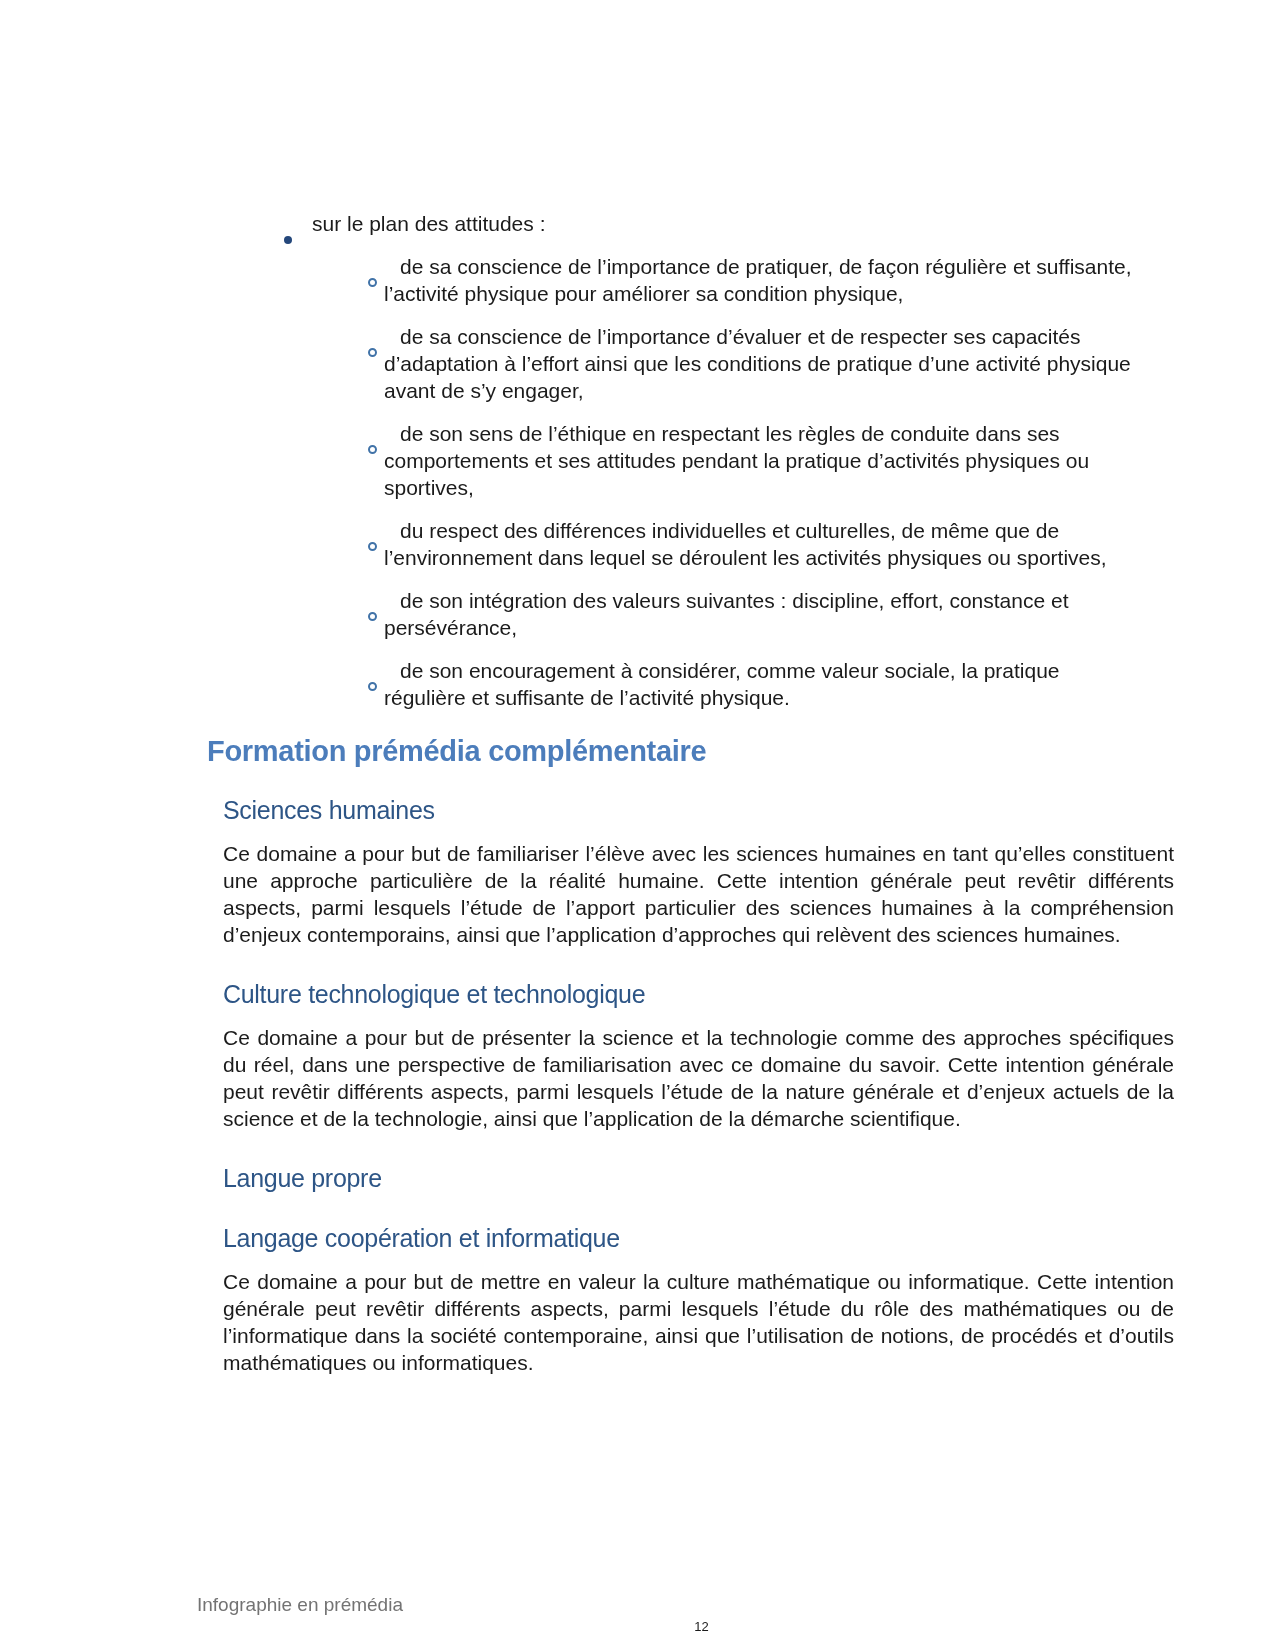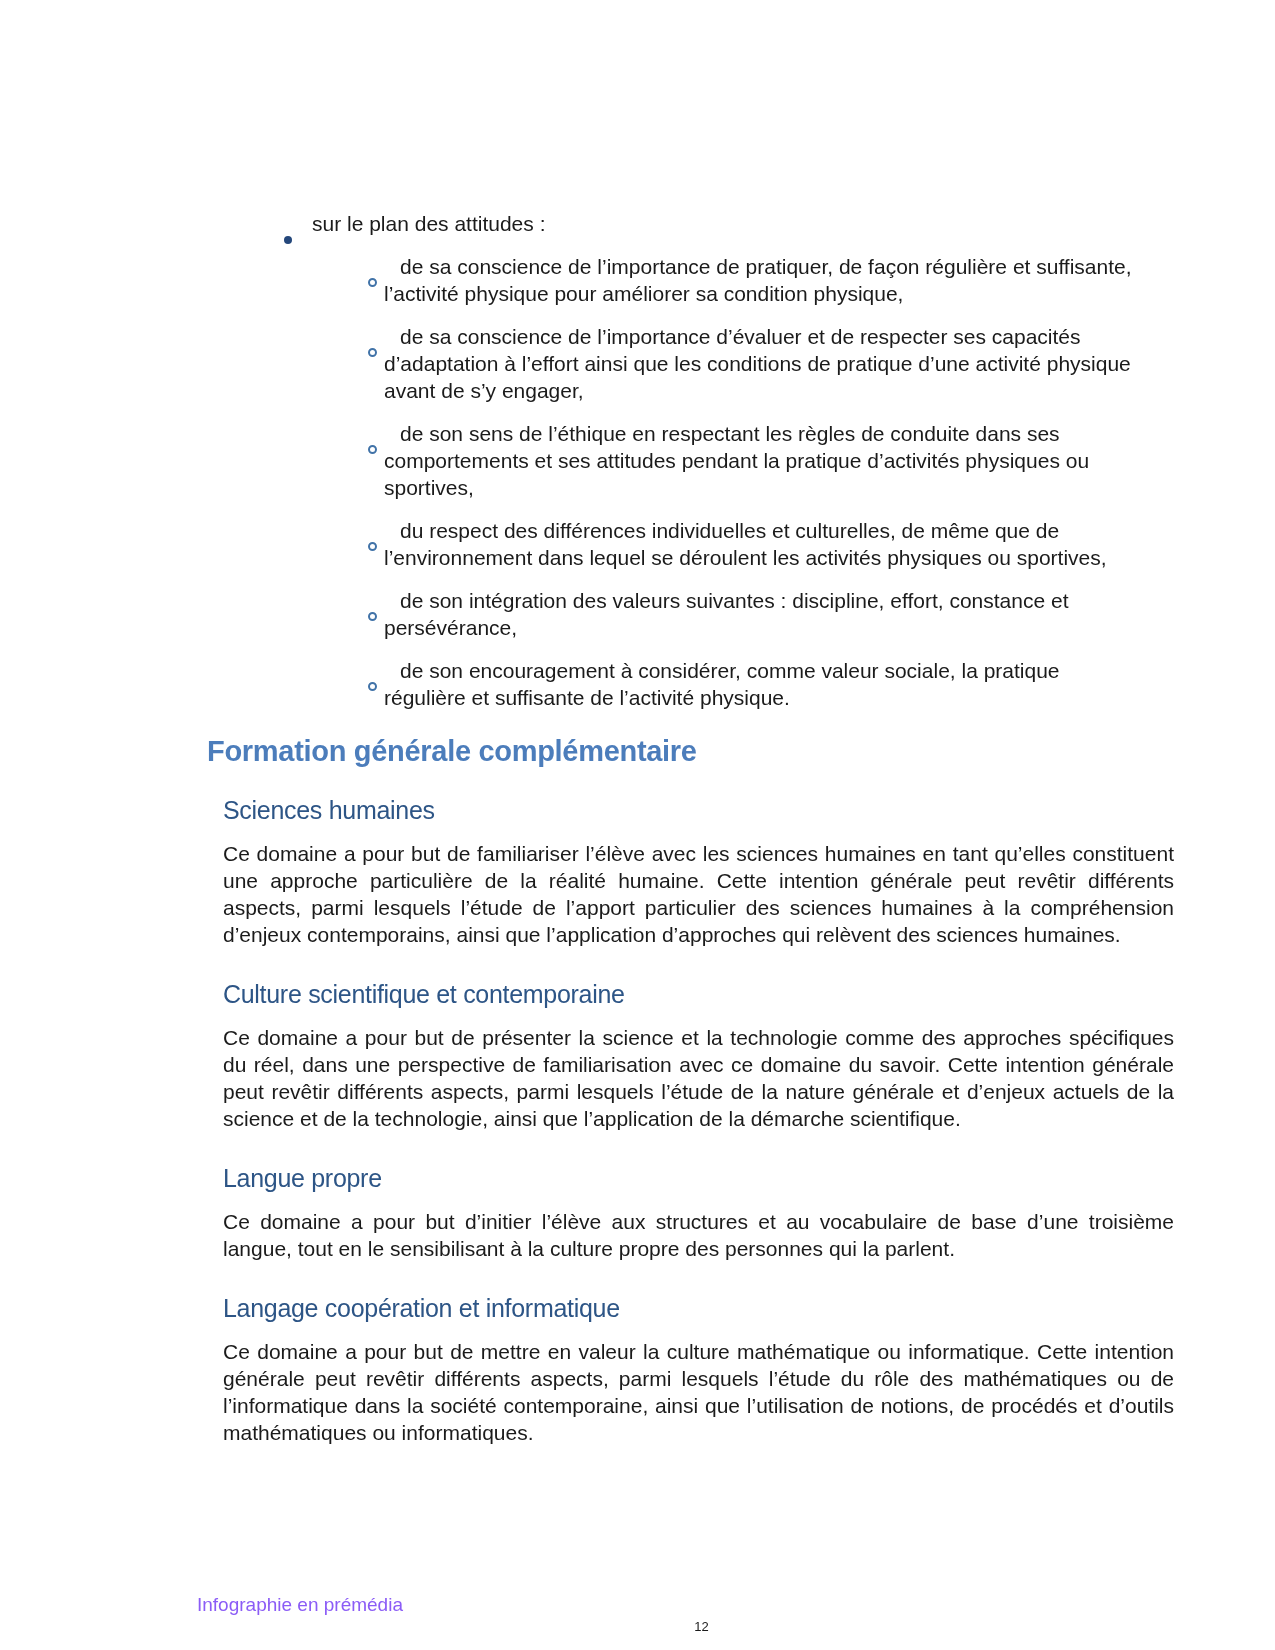--- a/index.html
+++ b/index.html
@@ -85,21 +85,21 @@
     text-align:justify;
     color:var(--body-text);
   }
   
   .footer-left{
     position:absolute;
     left:133px;
     top:1530px;
     font-size:19px;
     line-height:22px;
-    color:#8b5cf6;
+    color:#737373;
   }
   .page-number{
     position:absolute;
     left:0;
     top:1552px;
     width:100%;
     text-align:center;
     font-size:13px;
     line-height:22px;
     color:#1B1B1B;
@@ -137,35 +137,34 @@
             <span>de son intégration des valeurs suivantes : discipline, effort, constance et persévérance,</span>
           </li>
           <li class="l2-item">
             <span class="circ"></span>
             <span>de son encouragement à considérer, comme valeur sociale, la pratique régulière et suffisante de l’activité physique.</span>
           </li>
         </ul>
       </li>
     </ul>
 
-    <h1>Formation générale complémentaire</h1>
+    <h1>Formation prémédia complémentaire</h1>
 
     <section>
       <h2>Sciences humaines</h2>
       <p>Ce domaine a pour but de familiariser l’élève avec les sciences humaines en tant qu’elles constituent une approche particulière de la réalité humaine. Cette intention générale peut revêtir différents aspects, parmi lesquels l’étude de l’apport particulier des sciences humaines à la compréhension d’enjeux contemporains, ainsi que l’application d’approches qui relèvent des sciences humaines.</p>
     </section>
 
     <section>
-      <h2>Culture scientifique et contemporaine</h2>
+      <h2>Culture technologique et technologique</h2>
       <p>Ce domaine a pour but de présenter la science et la technologie comme des approches spécifiques du réel, dans une perspective de familiarisation avec ce domaine du savoir. Cette intention générale peut revêtir différents aspects, parmi lesquels l’étude de la nature générale et d’enjeux actuels de la science et de la technologie, ainsi que l’application de la démarche scientifique.</p>
     </section>
 
     <section>
       <h2>Langue propre</h2>
-      <p>Ce domaine a pour but d’initier l’élève aux structures et au vocabulaire de base d’une troisième langue, tout en le sensibilisant à la culture propre des personnes qui la parlent.</p>
     </section>
 
     <section>
       <h2>Langage coopération et informatique</h2>
       <p>Ce domaine a pour but de mettre en valeur la culture mathématique ou informatique. Cette intention générale peut revêtir différents aspects, parmi lesquels l’étude du rôle des mathématiques ou de l’informatique dans la société contemporaine, ainsi que l’utilisation de notions, de procédés et d’outils mathématiques ou informatiques.</p>
     </section>
 
   </div>
 
   <div class="footer-left">Infographie en prémédia</div>

